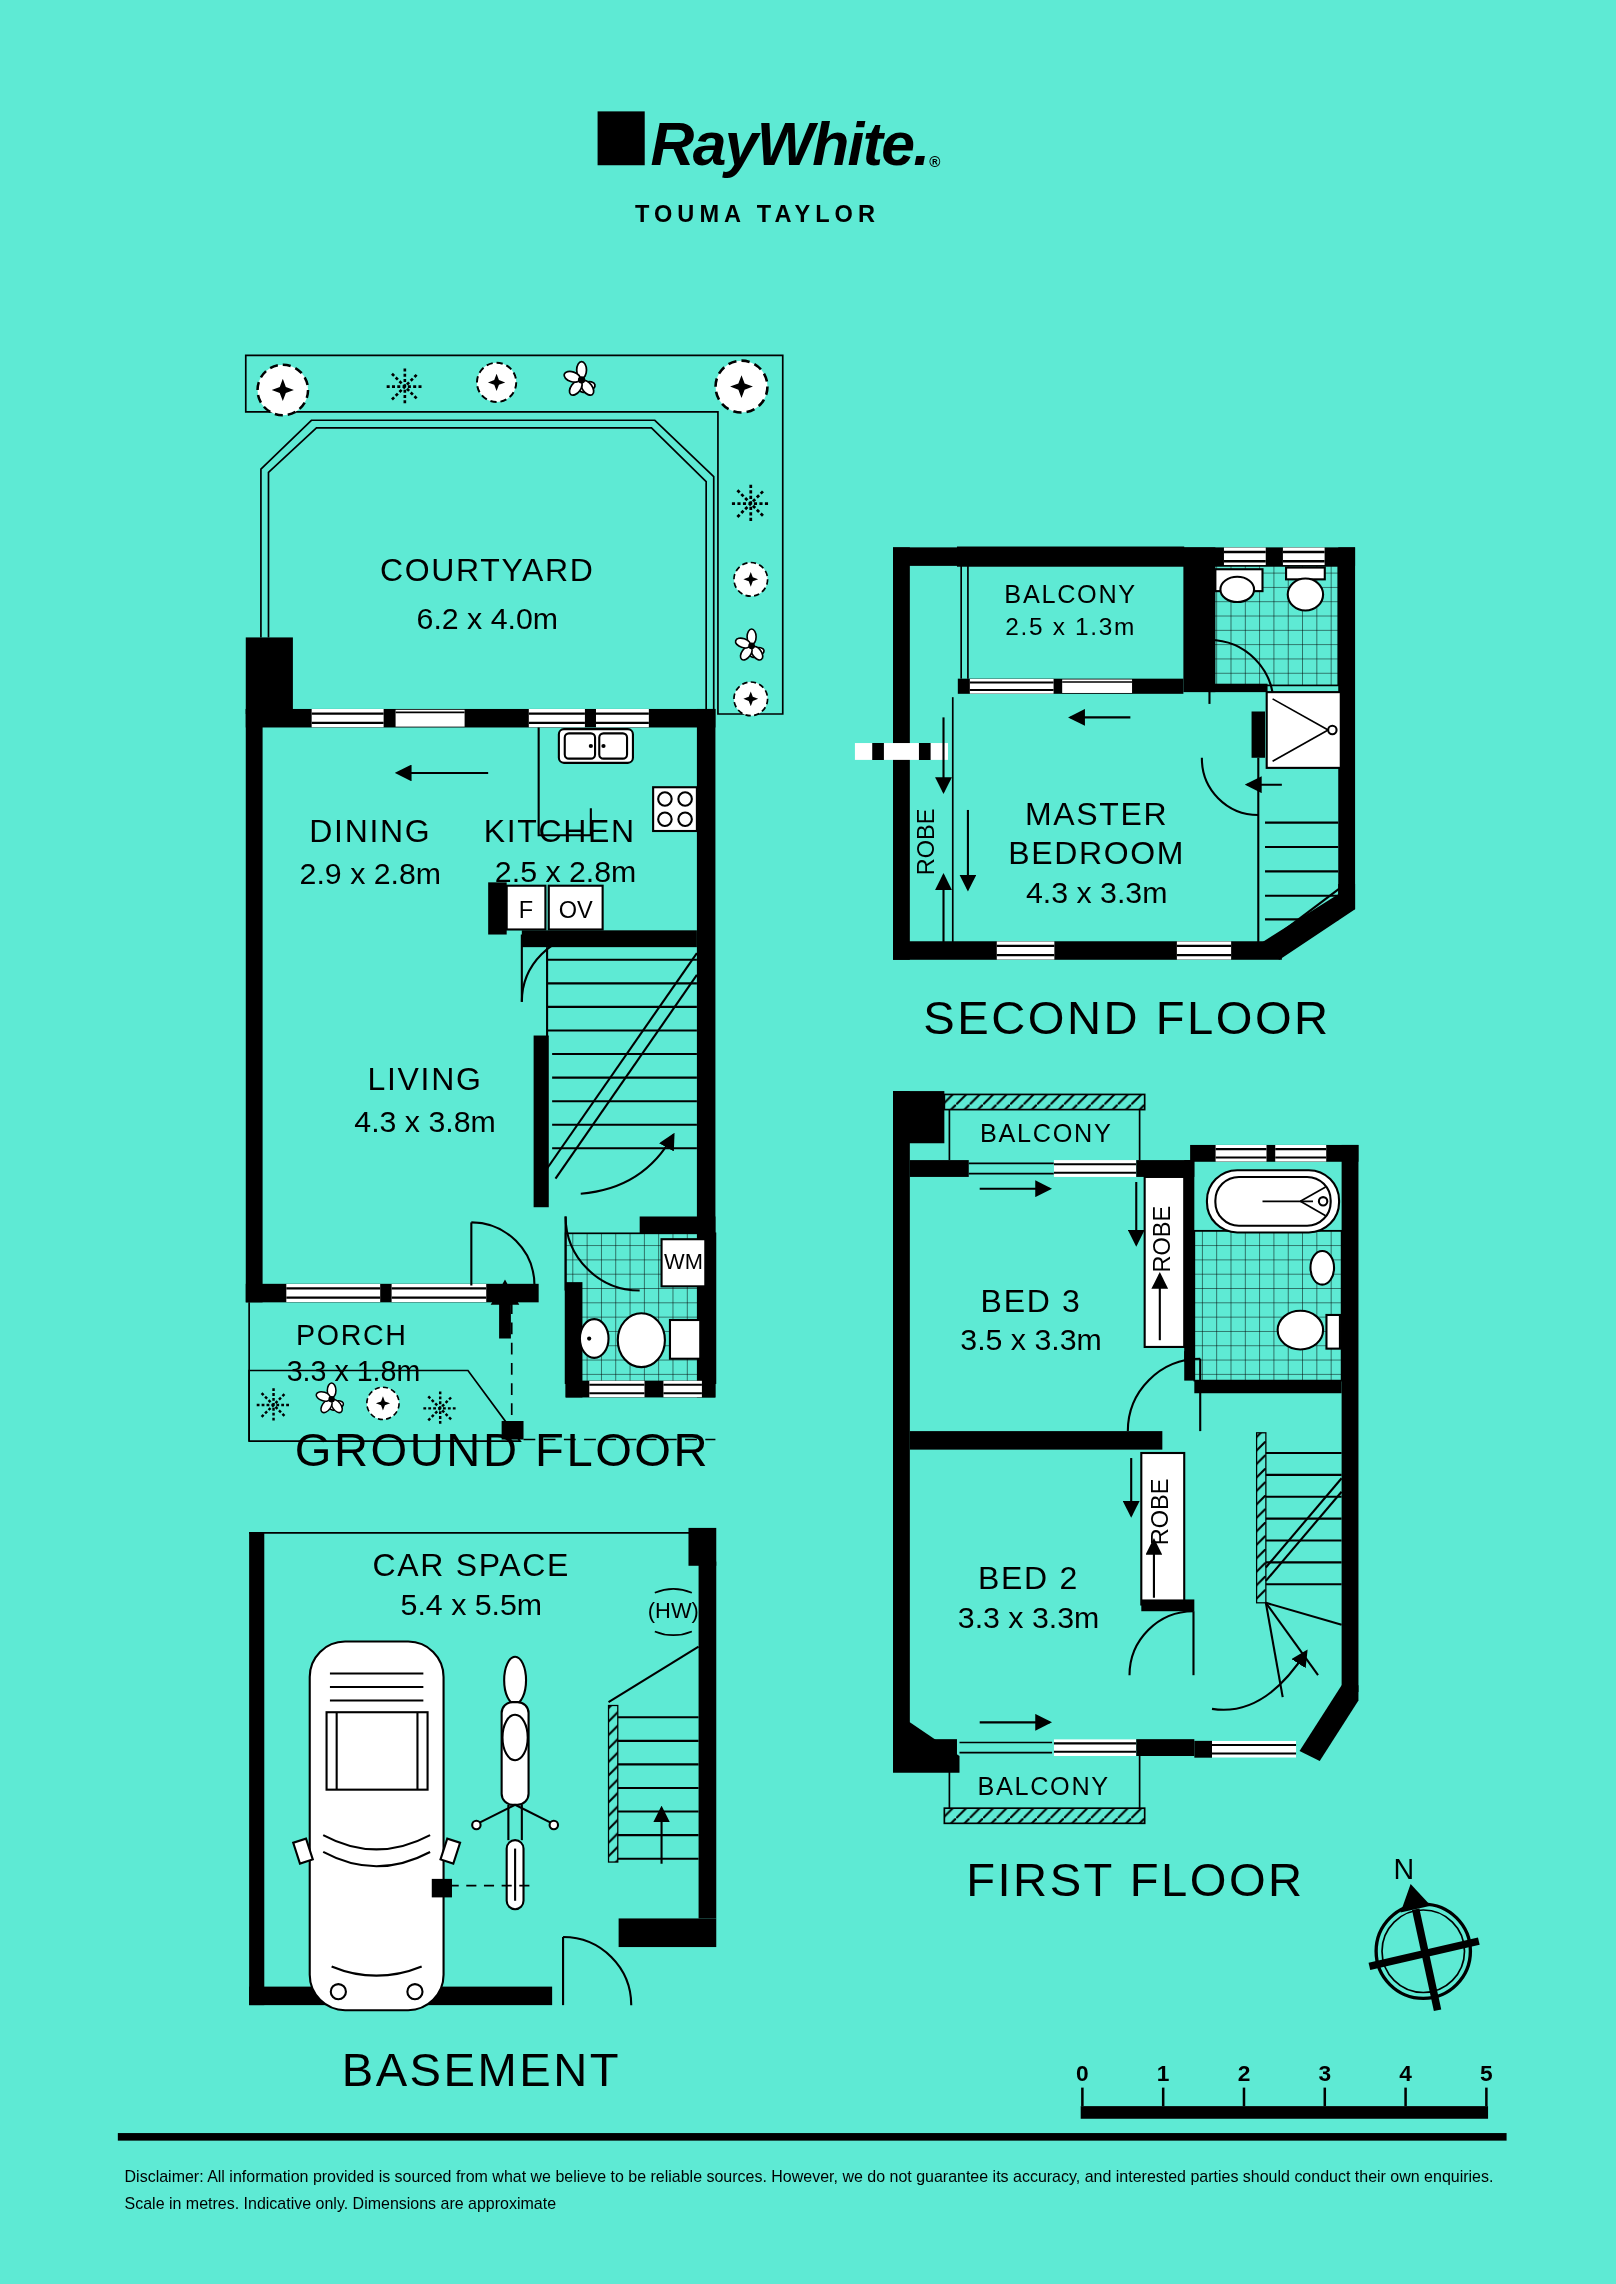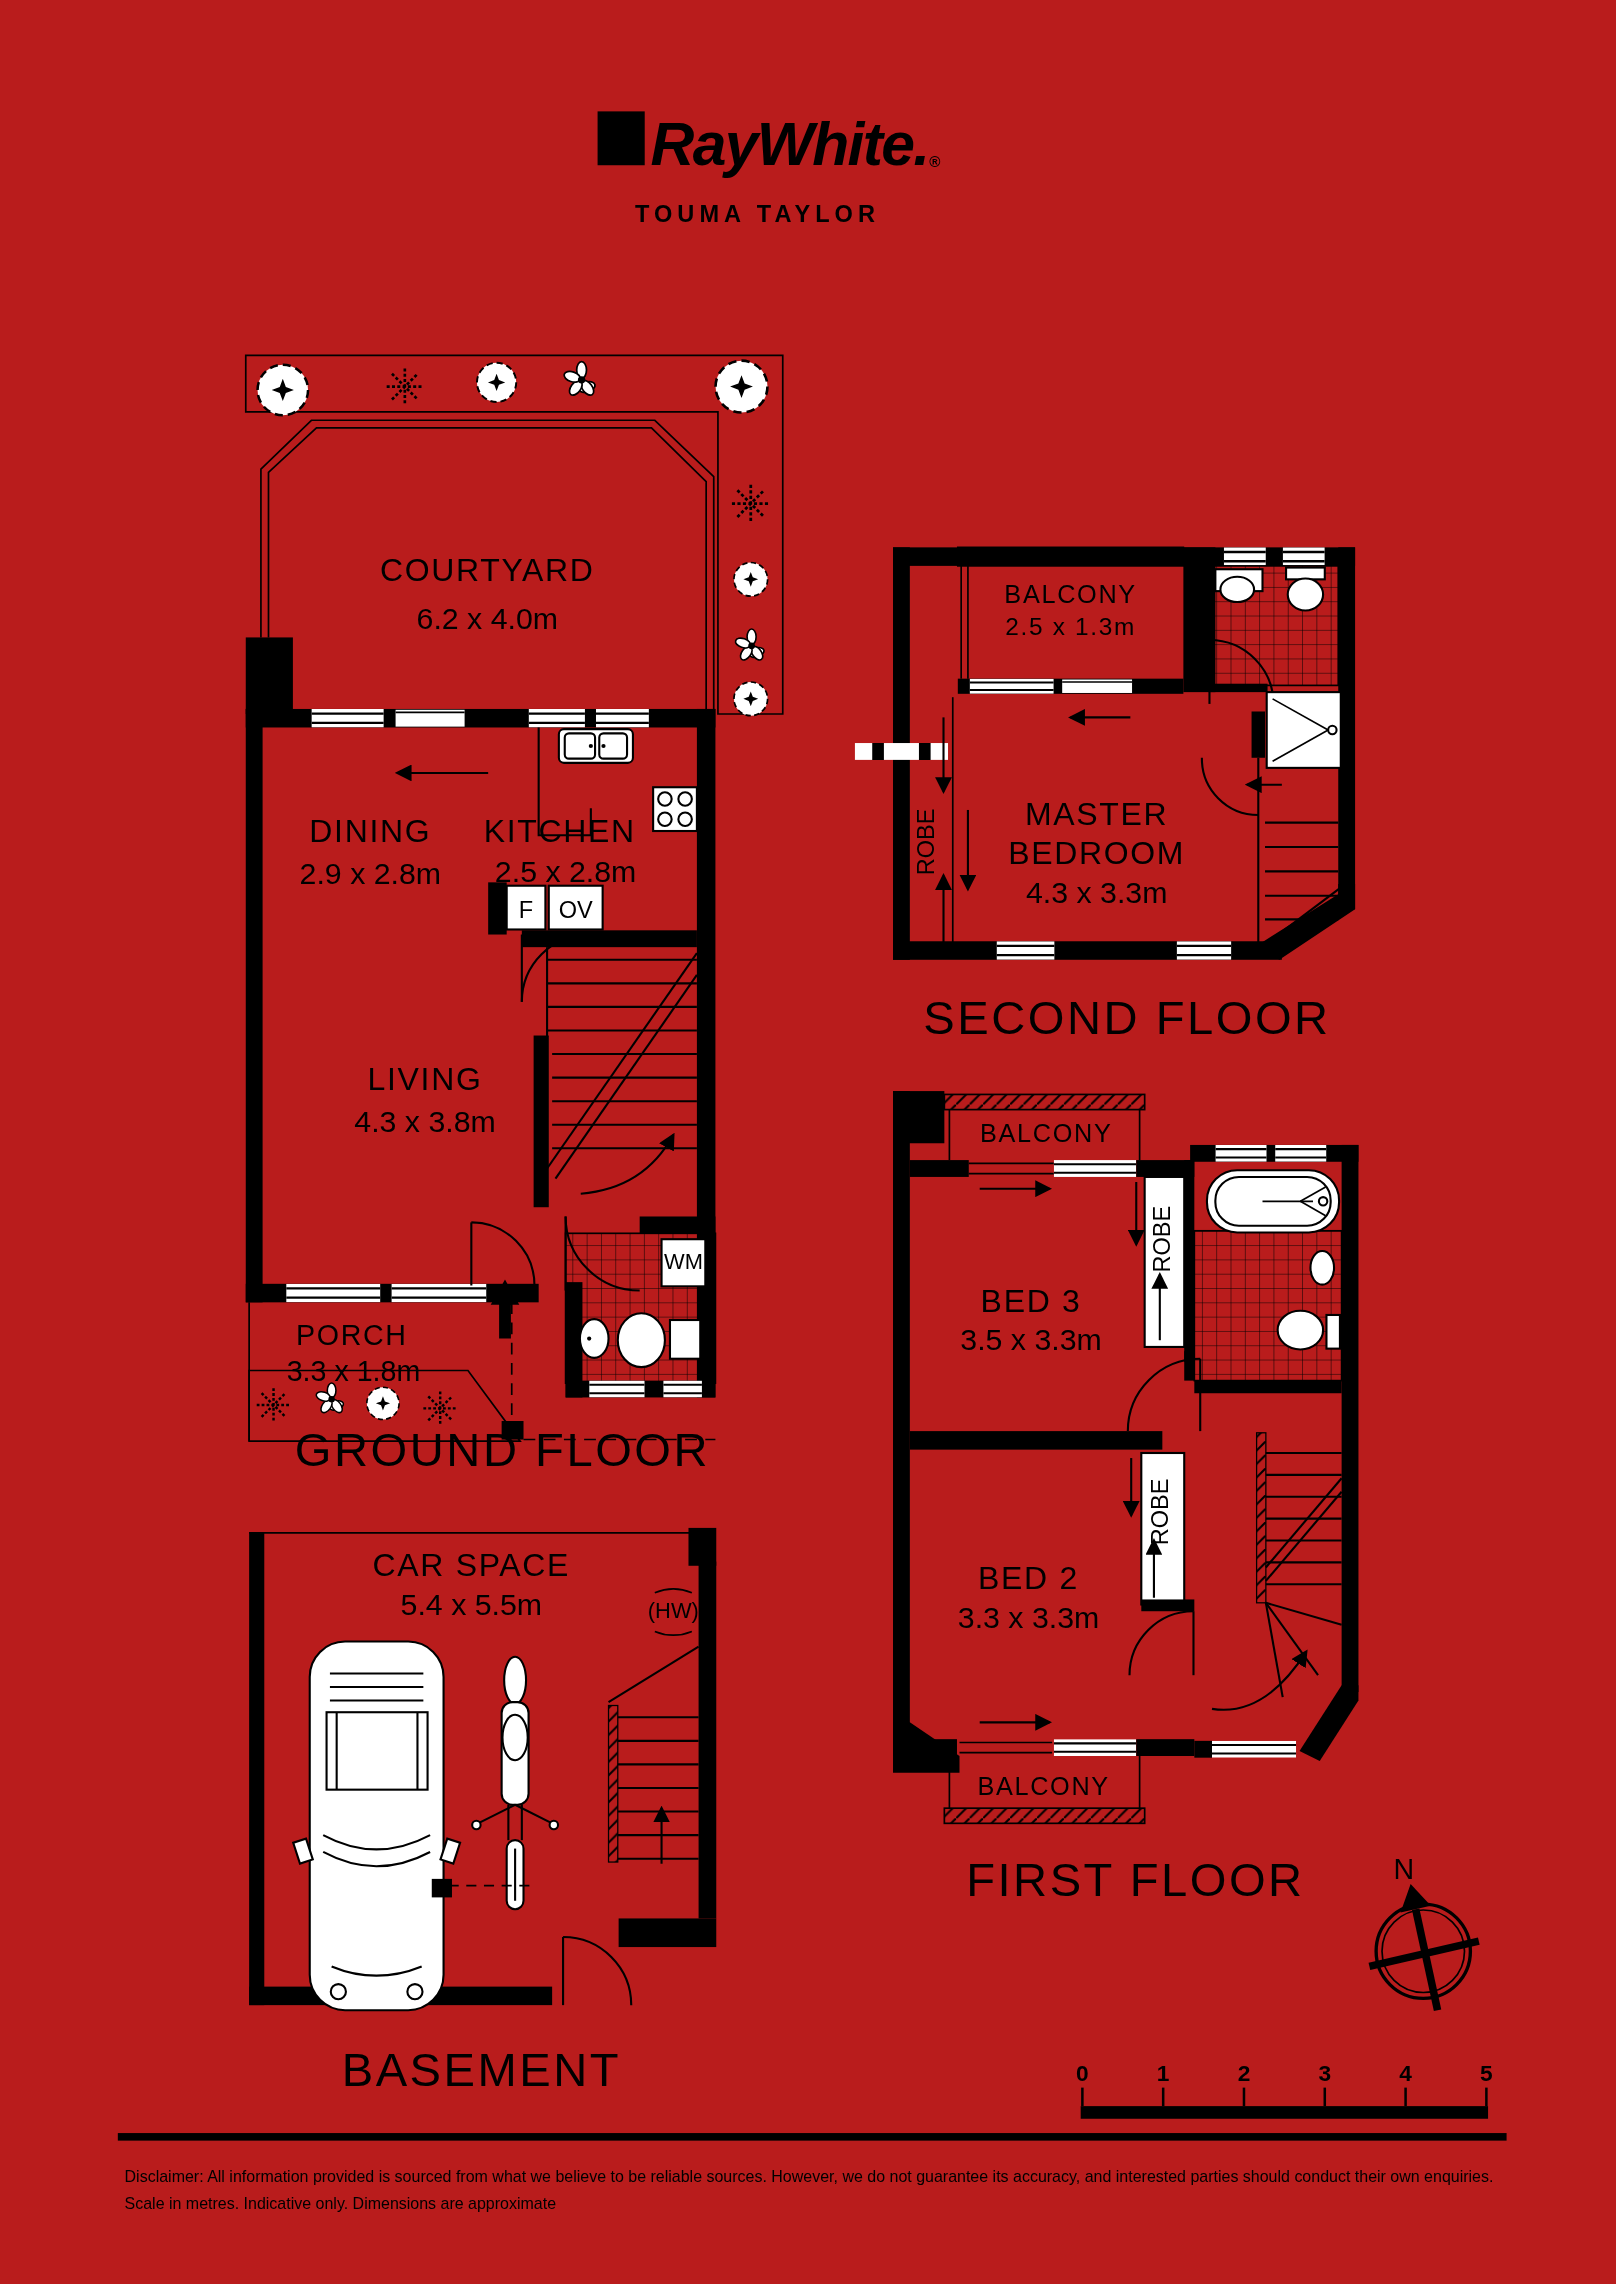--- a/index.html
+++ b/index.html
@@ -1,16 +1,16 @@
 <!DOCTYPE html>
 <html style="font-size:13.5px"><head>
 <meta charset="utf-8">
 <style>
   html,body{margin:0;padding:0;background:#fff;}
-  .page{position:relative;width:1616px;height:2284px;background:#b91c1c;overflow:hidden;}
+  .page{position:relative;width:1616px;height:2284px;background:#5eead4;overflow:hidden;}
   svg{position:absolute;left:0;top:0;}
   text{font-family:"Liberation Sans",sans-serif;fill:#000;}
   .brand{font-size:72px;font-weight:bold;font-style:italic;letter-spacing:-2px;}
   .brandmark{font-size:18px;font-weight:bold;}
   .office{font-size:28px;font-weight:bold;letter-spacing:6px;}
   .room{font-size:38px;letter-spacing:2px;text-anchor:middle;}
   .dims{font-size:36px;text-anchor:middle;}
   .floorlabel{font-size:56px;letter-spacing:3px;text-anchor:middle;}
   .small{font-size:28px;text-anchor:middle;}
   .tiny{font-size:26px;text-anchor:middle;}

